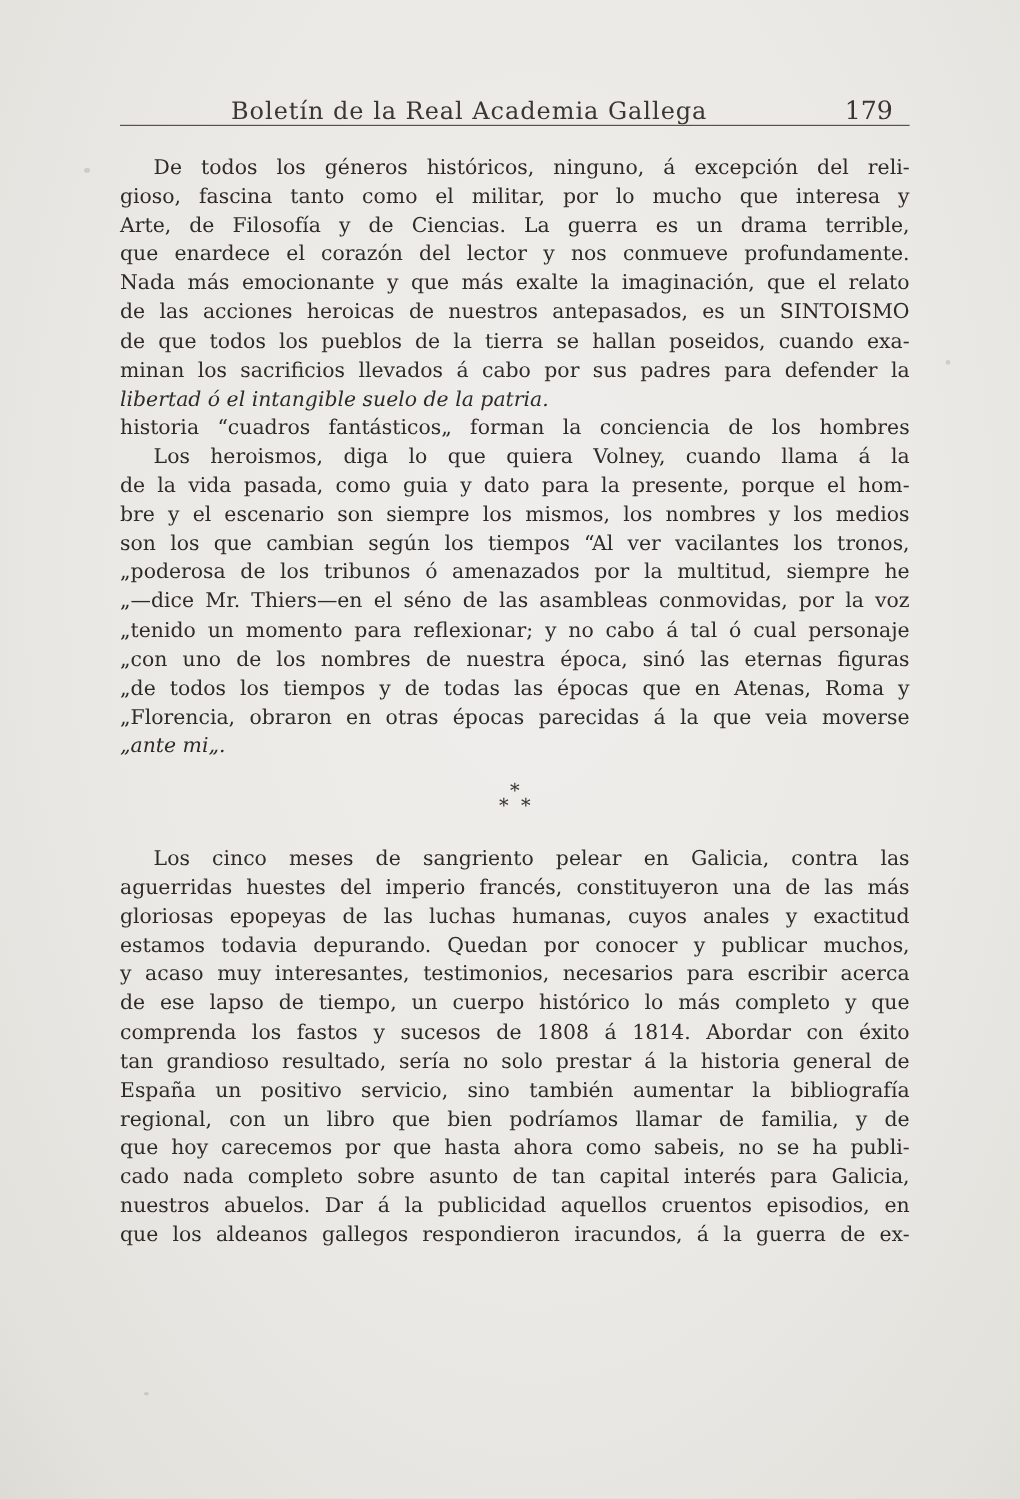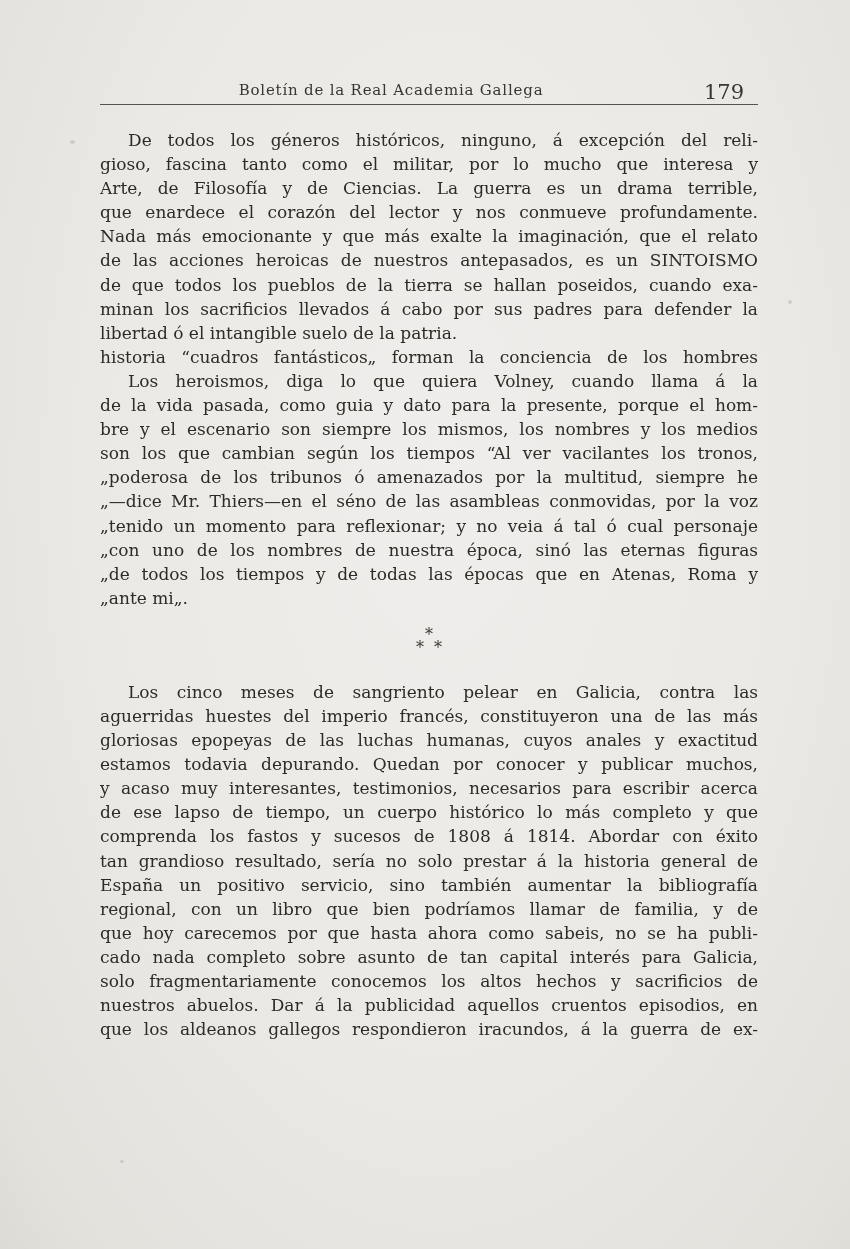--- a/index.html
+++ b/index.html
@@ -20,21 +20,21 @@
   .header {
     position: absolute;
     top: 80px;
     left: 100px;
     right: 92px;
     height: 24px;
     text-align: center;
   }
   .title {
     display: inline-block;
-    font-size: 15px;
+    font-size: 20px;
     letter-spacing: 0.8px;
     color: #3a3630;
     transform: translateX(-38px);
   }
   .pagenum {
     position: absolute;
     right: 14px;
     top: 0;
     font-size: 21px;
     color: #3a3630;
@@ -54,21 +54,21 @@
     font-size: 17px;
     line-height: 24.1px;
   }
   .paragraph { margin: 0; }
   .line {
     text-align: justify;
     text-align-last: justify;
     text-justify: inter-word;
   }
   .line.first { text-indent: 28px; }
-  .line.last  { text-align-last: left; }
+  .line.last  { text-align-last: left; font-style: italic; }
   .asterism {
     text-align: center;
     white-space: pre;
     font-size: 16px;
     color: #3a3630;
     margin: 18px 0 26px 0;
   }
   .asterism div { line-height: 13px; }
   .speck {
     position: absolute;
@@ -103,37 +103,37 @@
         <div class="line last">libertad ó el intangible suelo de la patria.</div>
       </div>
       <div class="paragraph">
         <div class="line">historia “cuadros fantásticos„ forman la conciencia de los hombres</div>
         <div class="line first">Los heroismos, diga lo que quiera Volney, cuando llama á la</div>
         <div class="line">de la vida pasada, como guia y dato para la presente, porque el hom-</div>
         <div class="line">bre y el escenario son siempre los mismos, los nombres y los medios</div>
         <div class="line">son los que cambian según los tiempos “Al ver vacilantes los tronos,</div>
         <div class="line">„poderosa de los tribunos ó amenazados por la multitud, siempre he</div>
         <div class="line">„—dice Mr. Thiers—en el séno de las asambleas conmovidas, por la voz</div>
-        <div class="line">„tenido un momento para reflexionar; y no veia á tal ó cual personaje</div>
+        <div class="line">„tenido un momento para reflexionar; y no cabo á tal ó cual personaje</div>
         <div class="line">„con uno de los nombres de nuestra época, sinó las eternas figuras</div>
         <div class="line">„de todos los tiempos y de todas las épocas que en Atenas, Roma y</div>
+        <div class="line">„Florencia, obraron en otras épocas parecidas á la que veia moverse</div>
         <div class="line last">„ante mi„.</div>
       </div>
       <div class="asterism"><div>*</div><div>*  *</div></div>
       <div class="paragraph">
         <div class="line first">Los cinco meses de sangriento pelear en Galicia, contra las</div>
         <div class="line">aguerridas huestes del imperio francés, constituyeron una de las más</div>
         <div class="line">gloriosas epopeyas de las luchas humanas, cuyos anales y exactitud</div>
         <div class="line">estamos todavia depurando. Quedan por conocer y publicar muchos,</div>
         <div class="line">y acaso muy interesantes, testimonios, necesarios para escribir acerca</div>
         <div class="line">de ese lapso de tiempo, un cuerpo histórico lo más completo y que</div>
         <div class="line">comprenda los fastos y sucesos de 1808 á 1814. Abordar con éxito</div>
         <div class="line">tan grandioso resultado, sería no solo prestar á la historia general de</div>
         <div class="line">España un positivo servicio, sino también aumentar la bibliografía</div>
         <div class="line">regional, con un libro que bien podríamos llamar de familia, y de</div>
         <div class="line">que hoy carecemos por que hasta ahora como sabeis, no se ha publi-</div>
         <div class="line">cado nada completo sobre asunto de tan capital interés para Galicia,</div>
-        <div class="line">solo fragmentariamente conocemos los altos hechos y sacrificios de</div>
         <div class="line">nuestros abuelos. Dar á la publicidad aquellos cruentos episodios, en</div>
         <div class="line">que los aldeanos gallegos respondieron iracundos, á la guerra de ex-</div>
       </div>
     </div>
 </div>
 
 </body></html>

